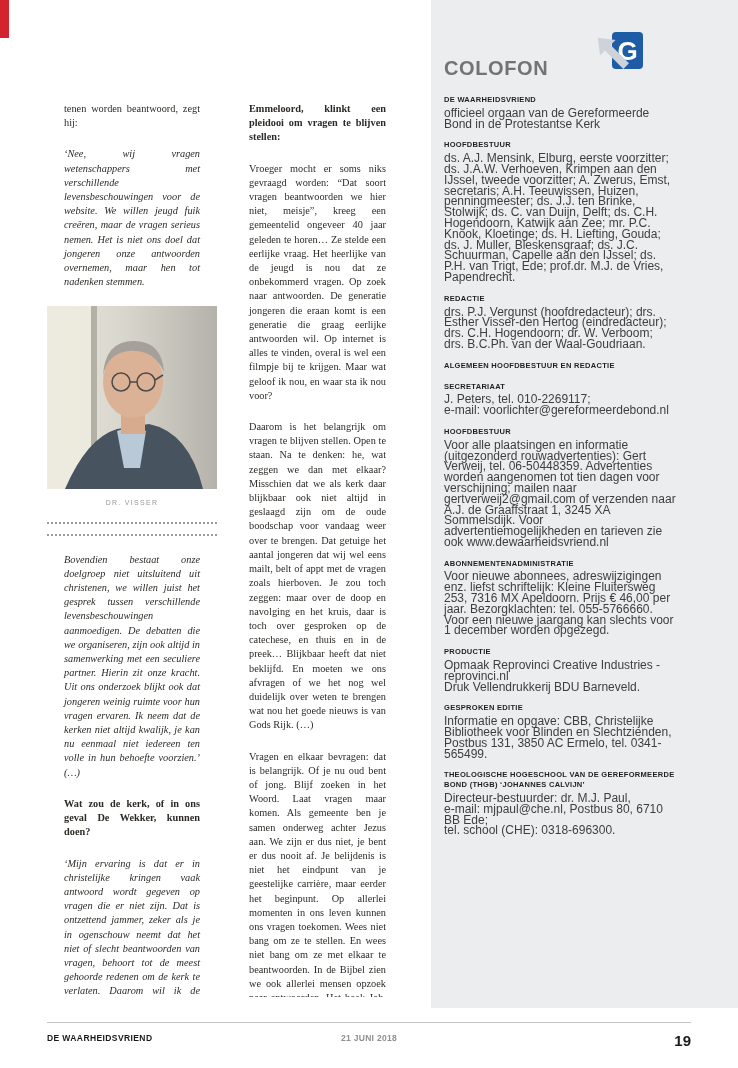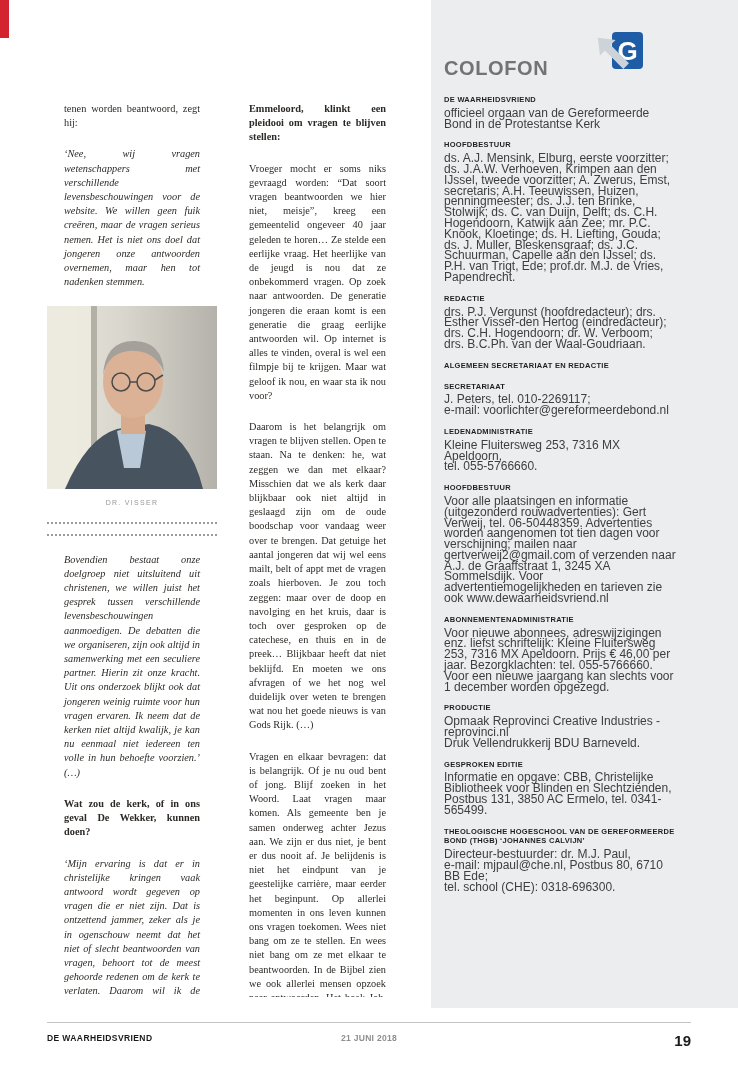--- a/index.html
+++ b/index.html
@@ -56,21 +56,21 @@
             letter-spacing:.3px; color:#8f8f8f; }
   .f-page { position:absolute; right:0; top:-1px; font-weight:bold; font-size:15px; color:#1a1a1a; }
 </style>
 </head>
 <body>
 
 <div class="red-mark"></div>
 
 <div class="col col-1">
   <p>tenen worden beantwoord, zegt hij:</p>
-  <p class="quote">‘Nee, wij vragen wetenschappers met verschillende levensbeschouwingen voor de website. We willen geen fuik creëren, maar de vragen serieus nemen. Het is niet ons doel dat jongeren onze antwoorden overnemen, maar hen tot nadenken stemmen.</p>
+  <p class="quote">‘Nee, wij vragen wetenschappers met verschillende levensbeschouwingen voor de website. We willen jeugd fuik creëren, maar de vragen serieus nemen. Het is niet ons doel dat jongeren onze antwoorden overnemen, maar hen tot nadenken stemmen.</p>
 
   <figure class="photo">
     <svg width="170" height="183" viewBox="0 0 170 183" aria-hidden="true">
       <defs>
         <linearGradient id="bgph" x1="0" y1="0" x2="1" y2="0">
           <stop offset="0" stop-color="#e9e6de"></stop>
           <stop offset="0.45" stop-color="#d9d6cd"></stop>
           <stop offset="1" stop-color="#b4b2aa"></stop>
         </linearGradient>
       </defs>
@@ -128,31 +128,26 @@
   </section>
   <section class="cs">
     <h2>HOOFDBESTUUR</h2>
     <p>ds. A.J. Mensink, Elburg, eerste voorzitter; ds. J.A.W. Verhoeven, Krimpen aan den IJssel, tweede voorzitter; A. Zwerus, Emst, secretaris; A.H. Teeuwissen, Huizen, penningmeester; ds. J.J. ten Brinke, Stolwijk; ds. C. van Duijn, Delft; ds. C.H. Hogendoorn, Katwijk aan Zee; mr. P.C. Knook, Kloetinge; ds. H. Liefting, Gouda; ds. J. Muller, Bleskensgraaf; ds. J.C. Schuurman, Capelle aan den IJssel; ds. P.H. van Trigt, Ede; prof.dr. M.J. de Vries, Papendrecht.</p>
   </section>
   <section class="cs">
     <h2>REDACTIE</h2>
     <p>drs. P.J. Vergunst (hoofdredacteur); drs. Esther Visser-den Hertog (eindredacteur); drs. C.H. Hogendoorn; dr. W. Verboom; drs. B.C.Ph. van der Waal-Goudriaan.</p>
   </section>
   <section class="cs">
-    <h2>ALGEMEEN SECRETARIAAT EN REDACTIE</h2>
+    <h2>ALGEMEEN HOOFDBESTUUR EN REDACTIE</h2>
   </section>
   <section class="cs">
     <h2>SECRETARIAAT</h2>
     <p>J. Peters, tel. 010-2269117;
 e-mail: voorlichter@gereformeerdebond.nl</p>
-  </section>
-  <section class="cs">
-    <h2>LEDENADMINISTRATIE</h2>
-    <p>Kleine Fluitersweg 253, 7316 MX Apeldoorn,
-tel. 055-5766660.</p>
   </section>
   <section class="cs">
     <h2>HOOFDBESTUUR</h2>
     <p>Voor alle plaatsingen en informatie (uitgezonderd rouwadvertenties): Gert Verweij, tel. 06-50448359. Advertenties worden aangenomen tot tien dagen voor verschijning; mailen naar gertverweij2@gmail.com of verzenden naar A.J. de Graaffstraat 1, 3245 XA Sommelsdijk. Voor advertentiemogelijkheden en tarieven zie ook www.dewaarheidsvriend.nl</p>
   </section>
   <section class="cs">
     <h2>ABONNEMENTENADMINISTRATIE</h2>
     <p>Voor nieuwe abonnees, adreswijzigingen enz. liefst schriftelijk: Kleine Fluitersweg 253, 7316 MX Apeldoorn. Prijs € 46,00 per jaar. Bezorgklachten: tel. 055-5766660. Voor een nieuwe jaargang kan slechts voor 1 december worden opgezegd.</p>
   </section>
   <section class="cs">

